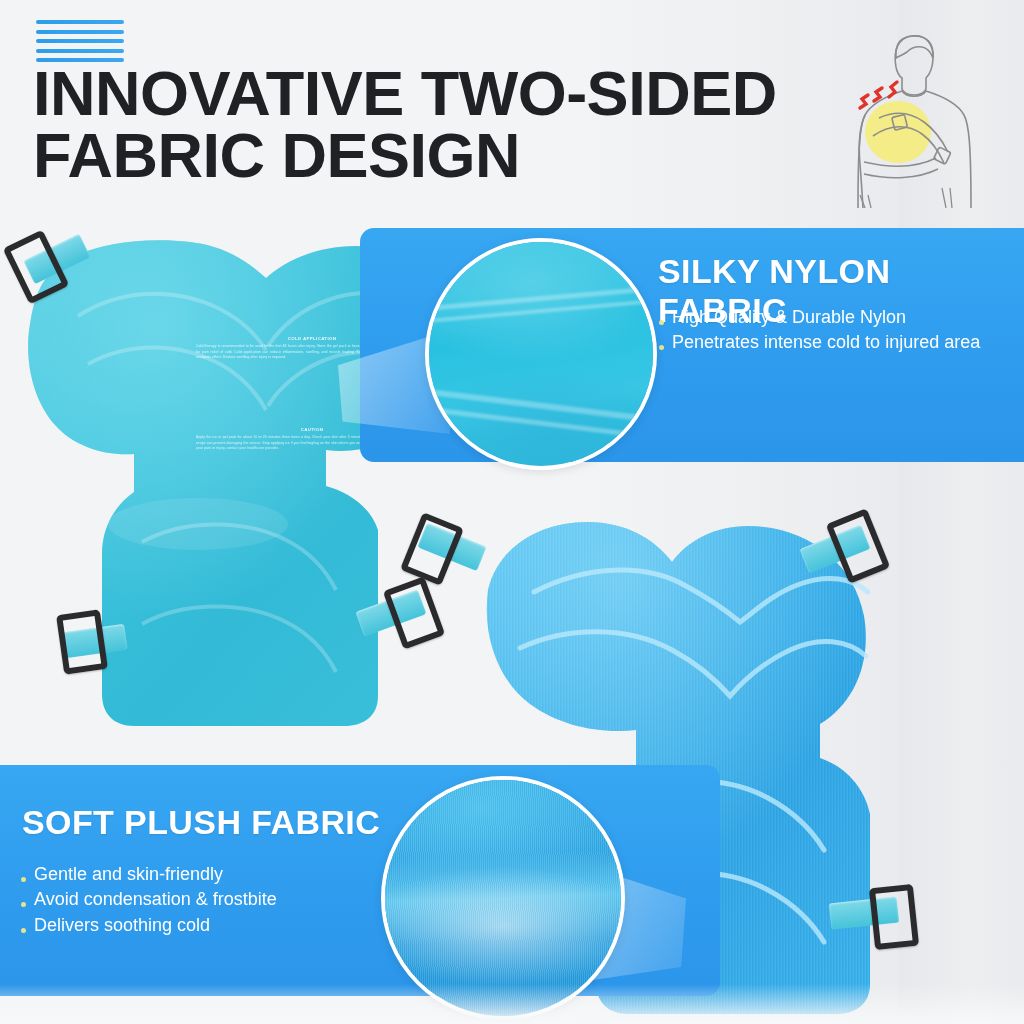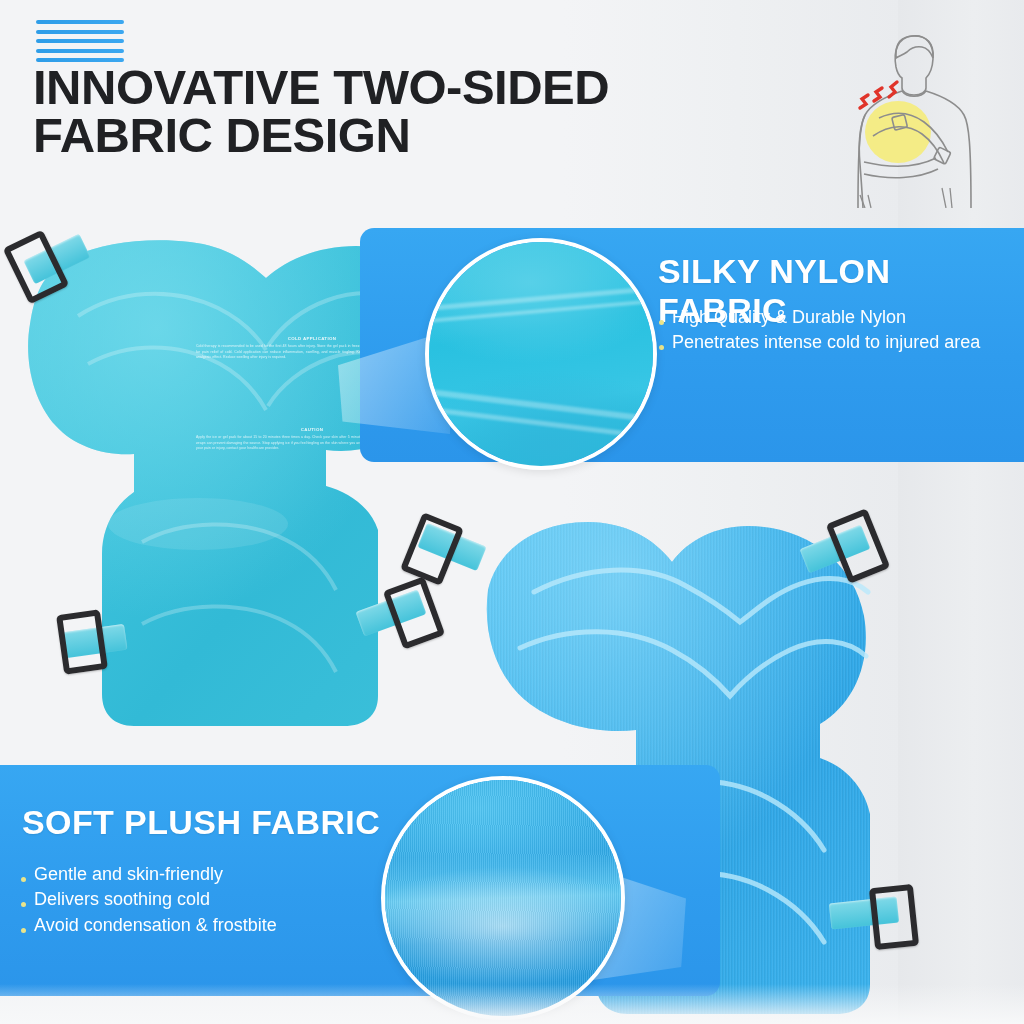--- a/index.html
+++ b/index.html
@@ -48,21 +48,21 @@
     height: 4px;
     border-radius: 2px;
     background: linear-gradient(90deg, #2e9de8, #3ba7f0);
   }
 
   .headline {
     position: absolute;
     left: 33px; top: 63px;
     width: 830px;
     margin: 0;
-    font-size: 49px;
+    font-size: 63px;
     line-height: 0.98;
     font-weight: 700;
     letter-spacing: -0.5px;
     color: #202124;
     text-transform: uppercase;
     white-space: pre-line;
   }
 
   
   .person-illo {
@@ -459,22 +459,22 @@
     <div class="mag-seam" style="left:-10%; top:24%; width:120%; height:5px; border-radius:4px; transform:rotate(-5deg);"></div>
     <div class="mag-seam" style="left:-10%; top:30%; width:120%; height:4px; border-radius:4px; transform:rotate(-5deg);"></div>
     <div class="mag-seam" style="left:-14%; top:72%; width:130%; height:6px; border-radius:5px; transform:rotate(7deg);"></div>
     <div class="mag-seam" style="left:-14%; top:80%; width:130%; height:5px; border-radius:5px; transform:rotate(7deg);"></div>
   </div>
 
   <div class="panel panel-bottom">
     <h2 class="panel-title">SOFT PLUSH FABRIC</h2>
     <ul class="bullet-list">
       <li class="bullet-item">Gentle and skin-friendly</li>
+      <li class="bullet-item">Avoid condensation &amp; frostbite</li>
       <li class="bullet-item">Delivers soothing cold</li>
-      <li class="bullet-item">Avoid condensation &amp; frostbite</li>
     </ul>
   </div>
 
   <div class="cone cone-bottom"></div>
 
   <div class="magnifier mag-bottom">
     <div class="mag-fill-plush"></div>
   </div>
 
   <div class="bg-bottom-fade"></div>

